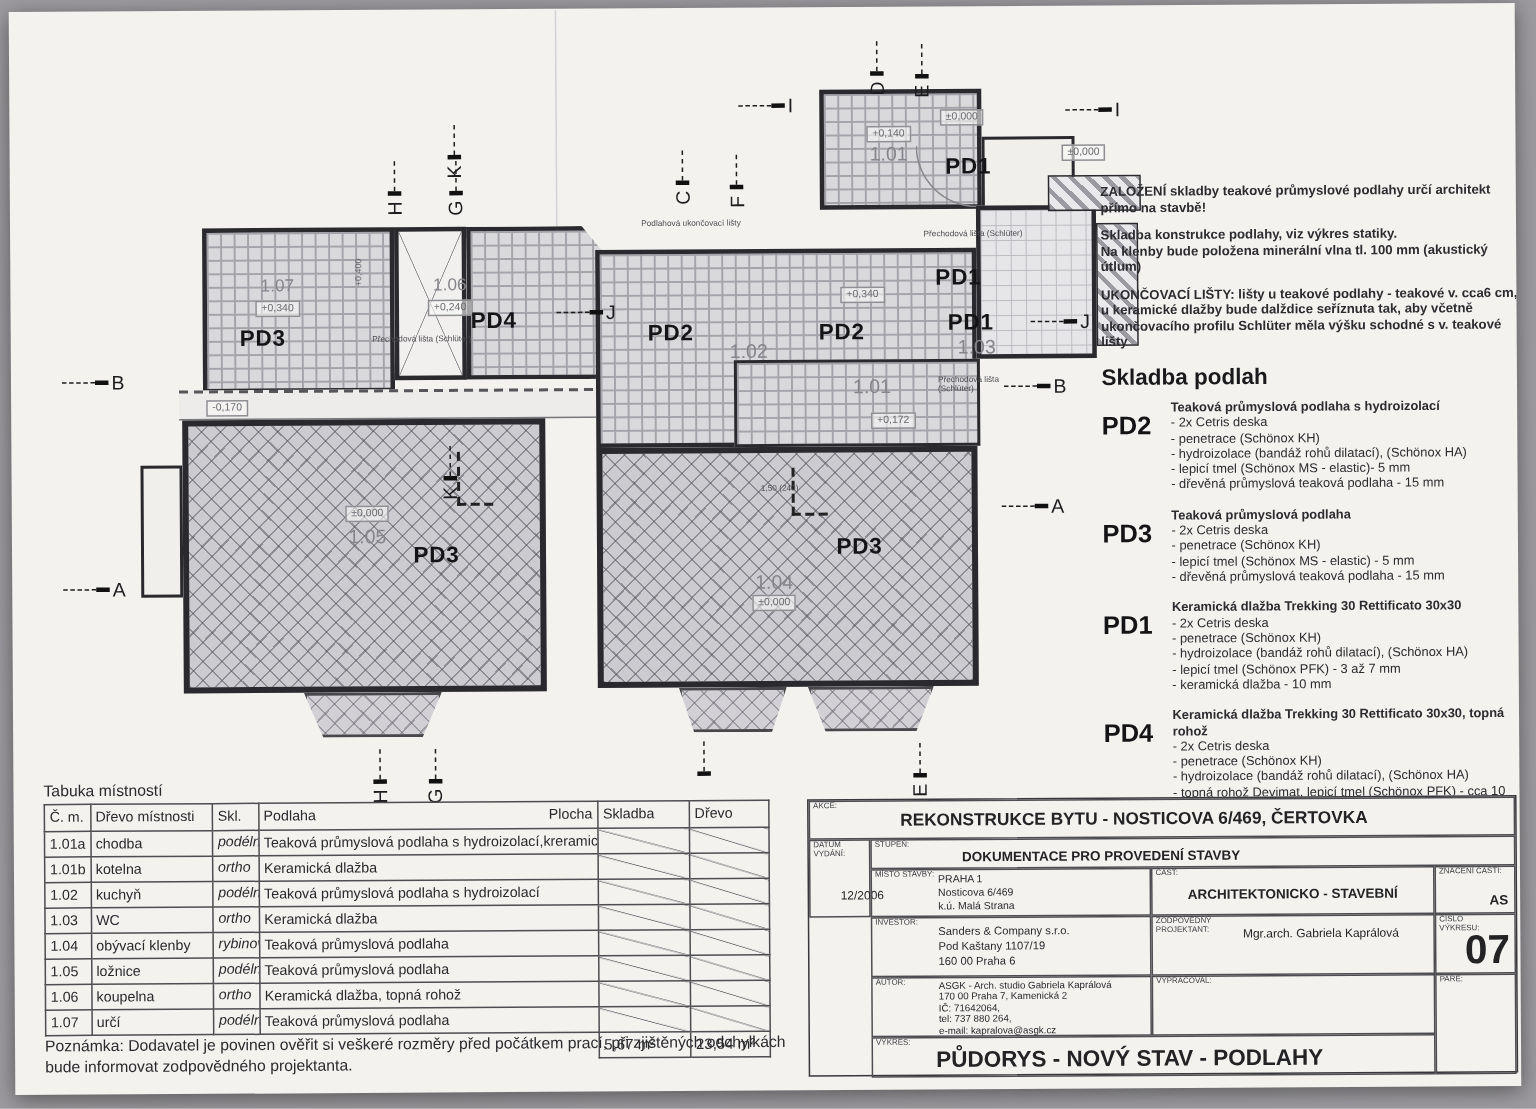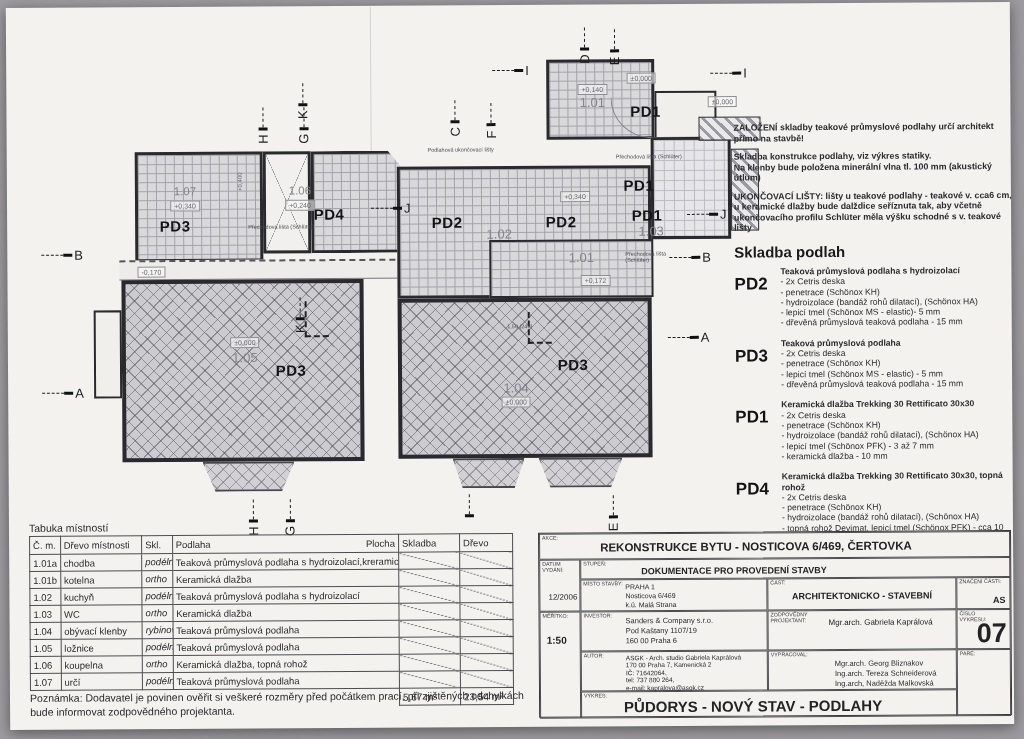--- a/index.html
+++ b/index.html
@@ -424,25 +424,21 @@
 
     <div id="note">Poznámka: Dodavatel je povinen ověřit si veškeré rozměry před počátkem prací, při zjištěných odchylkách bude informovat zodpovědného projektanta.</div>
 
     <div id="tblock">
       <div class="tb-cell" style="left:0;top:0;width:471px;height:26px;">
         <span class="tb-label">AKCE:</span>
         <div style="position:absolute;left:60px;top:7px;font-size:11.5px;font-weight:bold;">REKONSTRUKCE BYTU - NOSTICOVA 6/469, ČERTOVKA</div>
       </div>
       <div class="tb-cell" style="left:0;top:26px;width:41px;height:52px;">
         <span class="tb-label">DATUM VYDÁNÍ:</span>
-        <div style="position:absolute;left:8px;top:32px;font-size:8px;">12/2006</div>
-      </div>
-      <div class="tb-cell" style="left:0;top:78px;width:41px;height:107px;">
-        <span class="tb-label">MĚŘÍTKO:</span>
-        <div style="position:absolute;left:6px;top:22px;font-size:10px;font-weight:bold;">1:50</div>
+        <div style="position:absolute;left:20px;top:32px;font-size:8px;">12/2006</div>
       </div>
       <div class="tb-cell" style="left:41px;top:26px;width:430px;height:20px;">
         <span class="tb-label">STUPEŇ:</span>
         <div style="position:absolute;left:60px;top:6px;font-size:9px;font-weight:bold;">DOKUMENTACE PRO PROVEDENÍ STAVBY</div>
       </div>
       <div class="tb-cell" style="left:41px;top:46px;width:187px;height:32px;">
         <span class="tb-label">MÍSTO STAVBY:</span>
         <div class="tb-lines" style="position:absolute;left:44px;top:2px;font-size:7px;">PRAHA 1<br>Nosticova 6/469<br>k.ú. Malá Strana</div>
       </div>
       <div class="tb-cell" style="left:228px;top:46px;width:189px;height:32px;">
@@ -464,21 +460,20 @@
       <div class="tb-cell" style="left:417px;top:78px;width:54px;height:40px;">
         <span class="tb-label" style="width:40px;">ČÍSLO VÝKRESU:</span>
         <div style="position:absolute;right:3px;top:8px;font-size:27px;font-weight:bold;">07</div>
       </div>
       <div class="tb-cell" style="left:41px;top:118px;width:187px;height:40px;">
         <span class="tb-label">AUTOR:</span>
         <div class="tb-lines" style="position:absolute;left:44px;top:2px;font-size:6.5px;line-height:1.15;">ASGK - Arch. studio Gabriela Kaprálová<br>170 00 Praha 7, Kamenická 2<br>IČ: 71642064,<br>tel: 737 880 264,<br>e-mail: kapralova@asgk.cz</div>
       </div>
       <div class="tb-cell" style="left:228px;top:118px;width:189px;height:40px;">
         <span class="tb-label">VYPRACOVAL:</span>
-        <div class="tb-lines" style="position:absolute;left:66px;top:8px;font-size:7.5px;">Mgr.arch. Georg Bliznakov<br>Ing.arch. Tereza Schneiderová<br>Ing.arch, Naděžda Malkovská</div>
       </div>
       <div class="tb-cell" style="left:417px;top:118px;width:54px;height:67px;">
         <span class="tb-label">PARÉ:</span>
       </div>
       <div class="tb-cell" style="left:41px;top:158px;width:376px;height:27px;">
         <span class="tb-label">VÝKRES:</span>
         <div style="position:absolute;left:42px;top:6px;font-size:15px;font-weight:bold;">PŮDORYS - NOVÝ STAV - PODLAHY</div>
       </div>
     </div>
 

